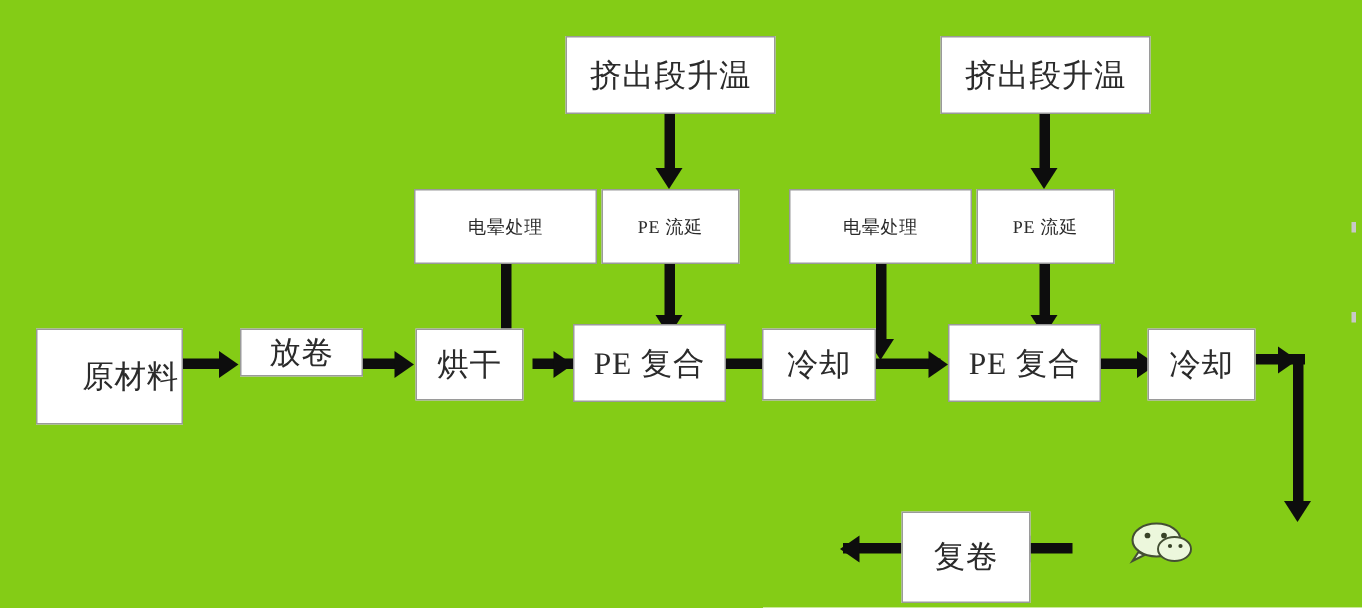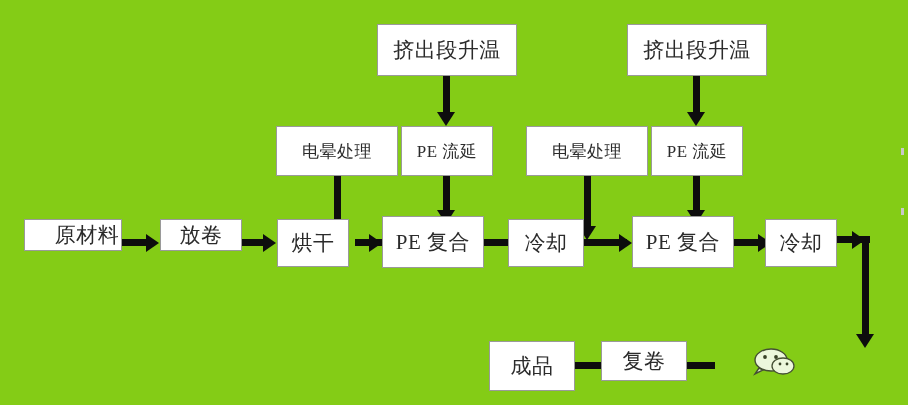--- a/index.html
+++ b/index.html
@@ -25,21 +25,21 @@
     display: flex;
     align-items: center;
     justify-content: center;
     color: #2b2b2b;
     font-size: 21px;
     line-height: 1;
     letter-spacing: 0.5px;
     white-space: nowrap;
     z-index: 3;
   }
-  .node.small { font-size: 17px; }
+  .node.small { font-size: 12px; }
   .edge {
     position: absolute;
     background: #0d0d0d;
     z-index: 2;
   }
   .edge.h { height: 7px; }
   .edge.v { width: 7px; }
   .arrow {
     position: absolute;
     width: 0;
@@ -114,21 +114,21 @@
 
   <div class="edge v" style="left:443px; top:176px; height:38px;"></div>
   <div class="arrow down" style="left:437px; top:210px;"></div>
 
   <div class="edge v" style="left:584px; top:176px; height:54px;"></div>
   <div class="arrow down" style="left:578px; top:226px;"></div>
 
   <div class="edge v" style="left:693px; top:176px; height:38px;"></div>
   <div class="arrow down" style="left:687px; top:210px;"></div>
 
-  <div class="node" style="left:24px; top:219px; width:98px; height:32px;padding-left:28px;">原材料</div>
+  <div class="node" style="left:24px; top:219px; width:98px; height:64px;padding-left:28px;">原材料</div>
 
   <div class="edge h" style="left:122px; top:239px; width:26px;"></div>
   <div class="arrow right" style="left:146px; top:234px;"></div>
 
   <div class="node" style="left:160px; top:219px; width:82px; height:32px;">放卷</div>
 
   <div class="edge h" style="left:242px; top:239px; width:24px;"></div>
   <div class="arrow right" style="left:263px; top:234px;"></div>
 
   <div class="node" style="left:277px; top:219px; width:72px; height:48px;">烘干</div>
@@ -155,26 +155,25 @@
 
   <div class="edge h" style="left:837px; top:236px; width:33px;"></div>
   <div class="arrow right" style="left:852px; top:231px;"></div>
   <div class="edge v" style="left:862px; top:236px; height:104px;"></div>
   <div class="arrow down" style="left:856px; top:334px;"></div>
 
 
   <div class="edge h" style="left:676px; top:362px; width:39px;"></div>
   <div class="arrow left" style="left:674px; top:357px;"></div>
 
-  <div class="node" style="left:601px; top:341px; width:86px; height:40px;font-family:Liberation Serif, serif;">复卷</div>
+  <div class="node" style="left:601px; top:341px; width:86px; height:61px;font-family:Liberation Serif, serif;">复卷</div>
 
   <div class="edge h" style="left:562px; top:362px; width:39px;"></div>
   <div class="arrow left" style="left:560px; top:357px;"></div>
 
-  <div class="node" style="left:489px; top:341px; width:86px; height:50px;">成品</div>
 
   <div class="watermark" style="left:752px; top:345px; width:150px; height:34px;">
     <div class="wm-bubble">
       <svg width="44" height="30" viewBox="0 0 44 30">
         <ellipse cx="19" cy="13" rx="16" ry="11" fill="#ffffff" stroke="#3a3a3a" stroke-width="1.4"></ellipse>
         <path d="M7 21 L3 27 L11 23 Z" fill="#ffffff" stroke="#3a3a3a" stroke-width="1.4"></path>
         <circle cx="13" cy="10" r="1.9" fill="#2b2b2b"></circle>
         <circle cx="24" cy="10" r="1.9" fill="#2b2b2b"></circle>
         <ellipse cx="31" cy="19" rx="11" ry="8" fill="#ffffff" stroke="#3a3a3a" stroke-width="1.3"></ellipse>
         <circle cx="28" cy="17" r="1.4" fill="#2b2b2b"></circle>

